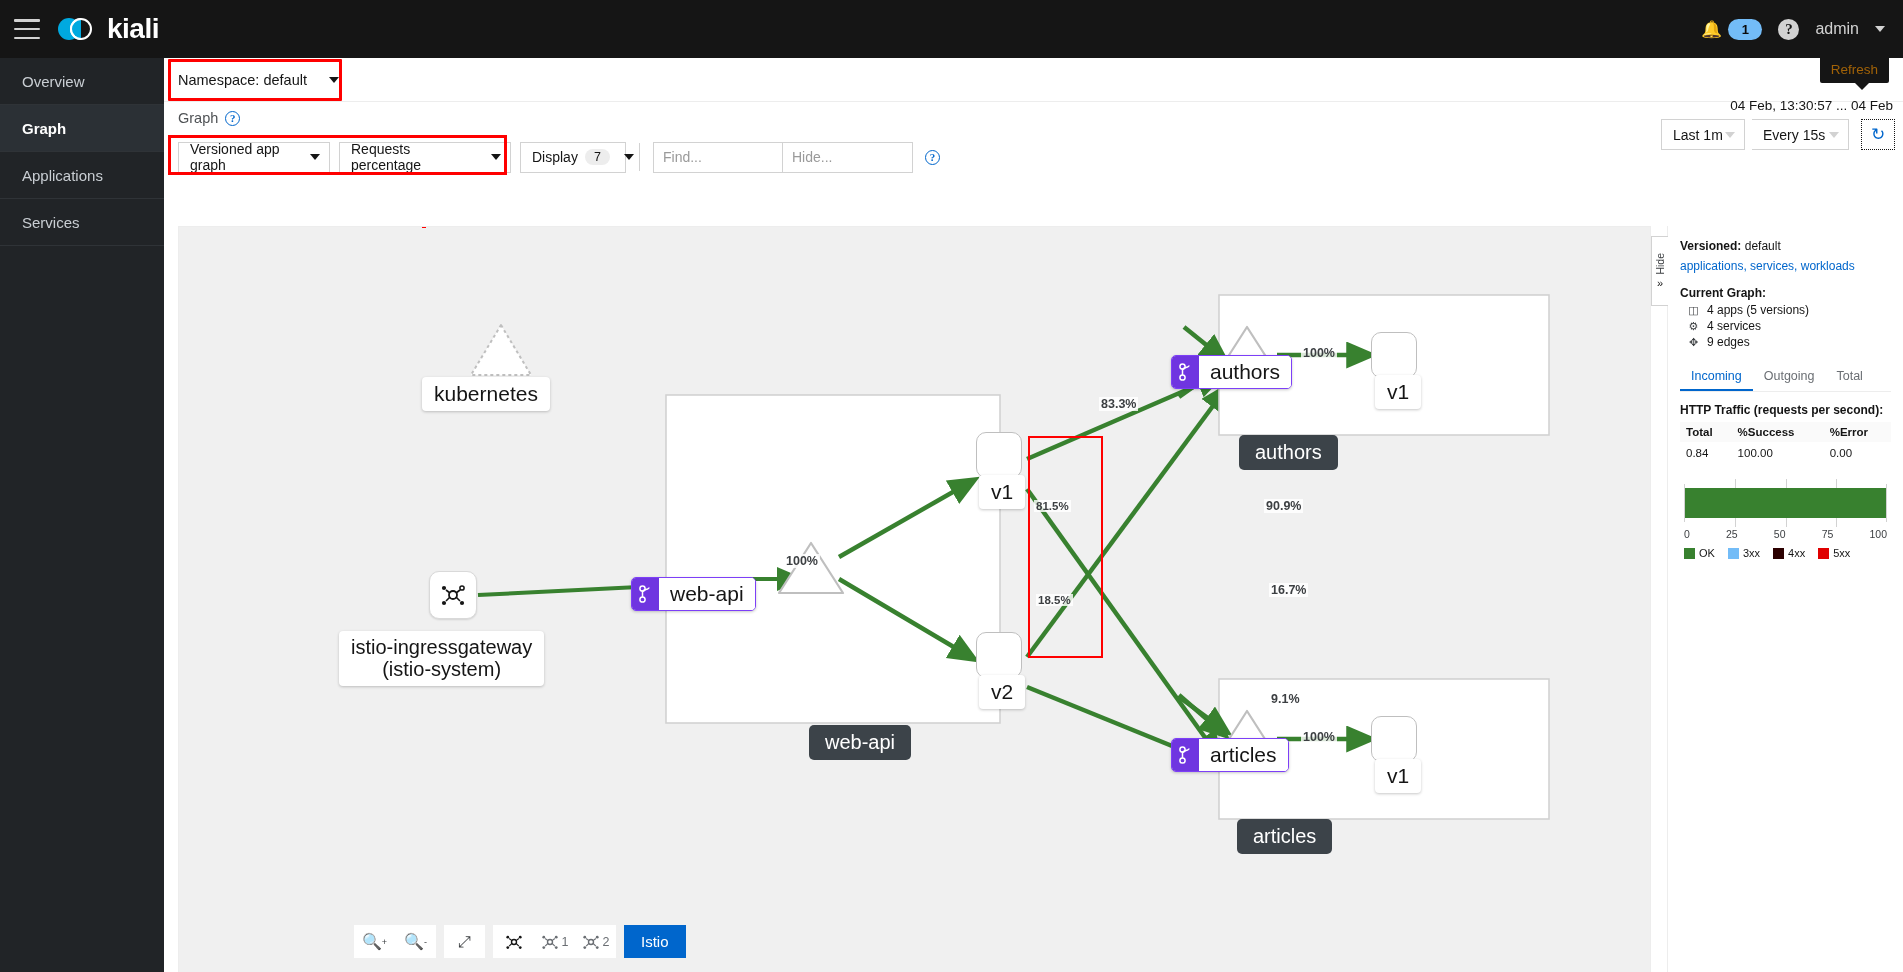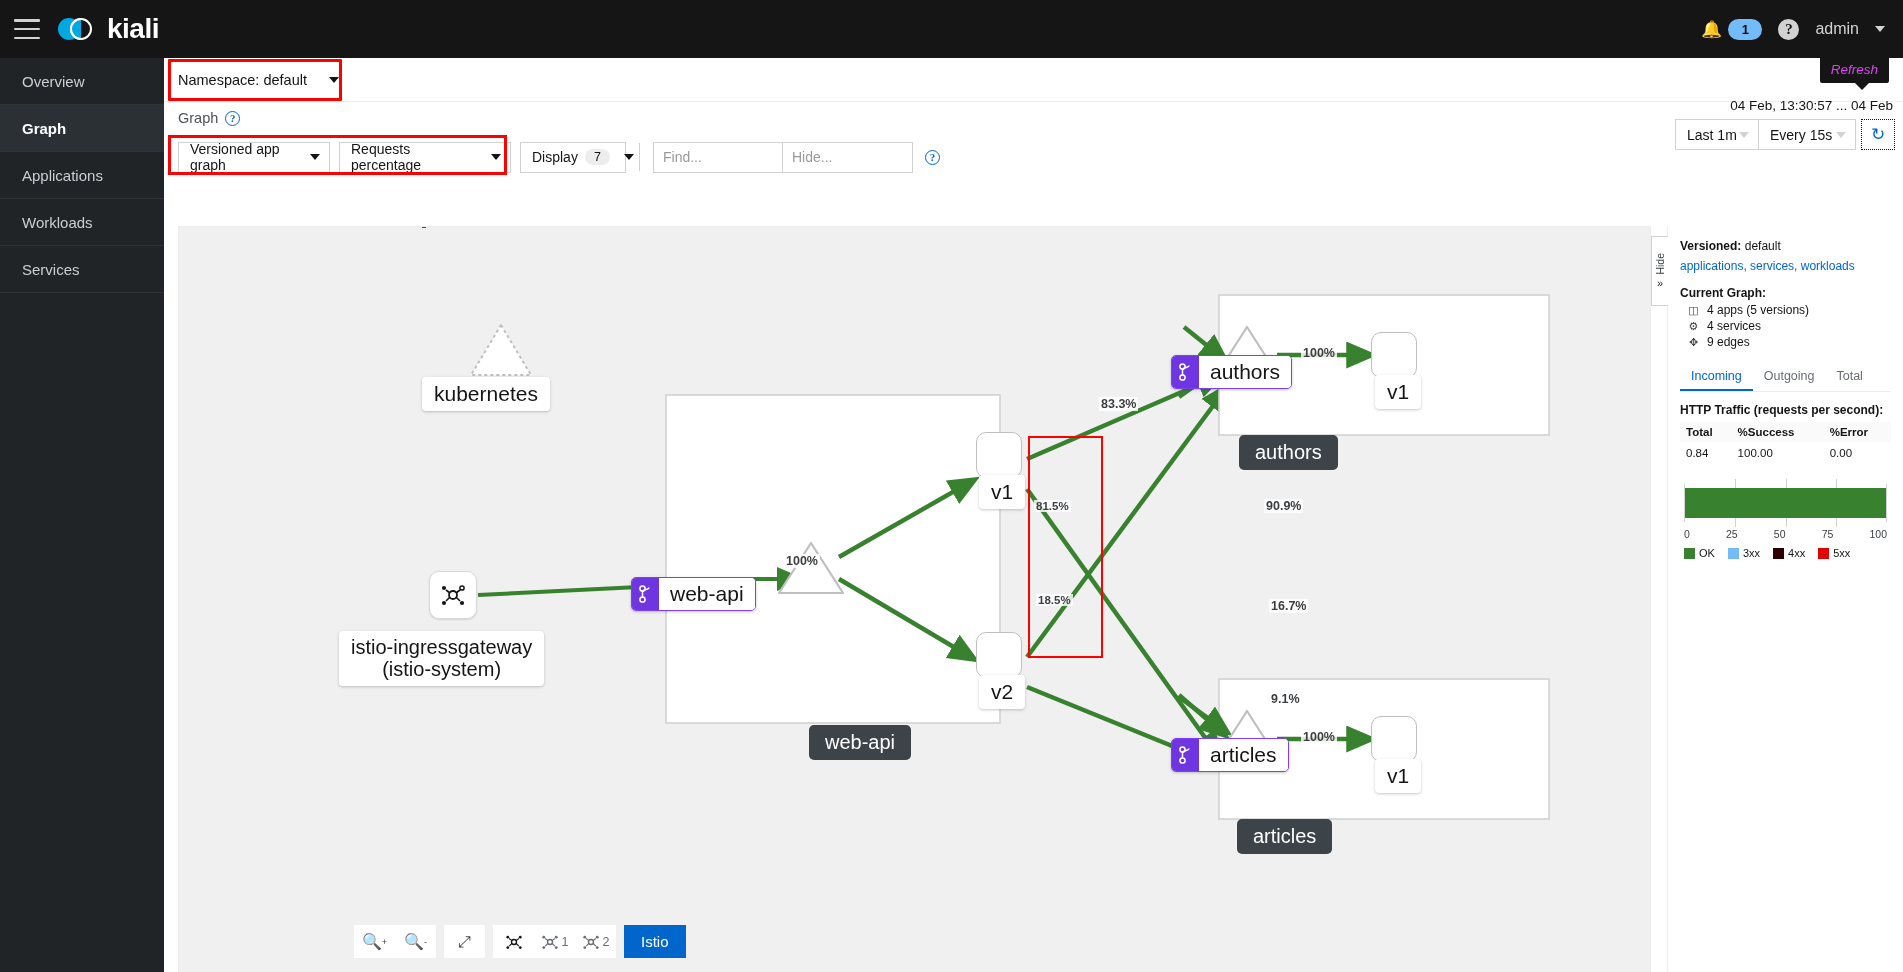--- a/index.html
+++ b/index.html
@@ -176,41 +176,40 @@
 
   
   .time-area {
     position: absolute; right: 8px; top: -36px;
     display: flex; flex-direction: column; align-items: flex-end;
   }
   .time-range-text {
     font-size: 13.5px; color: #151515; margin-bottom: 6px; margin-right: 2px;
     white-space: nowrap;
   }
-  .time-row { display: flex; align-items: center; gap: 0; }
+  .time-row { display: flex; align-items: center; gap: 7px; }
   .time-sel {
     height: 31px; border: 1px solid #d2d2d2; background: #fff;
     display: flex; align-items: center; justify-content: space-between;
     padding: 0 9px 0 11px; font-size: 14px; color: #151515; cursor: pointer;
   }
   .sel-lastm { width: 84px; }
   .sel-every { width: 97px; border-left: none; }
   .refresh-btn {
     width: 34px; height: 31px;
     border: 1px dotted #151515; background: #fff;
     display: flex; align-items: center; justify-content: center;
     margin-left: 5px; cursor: pointer;
   }
   .refresh-glyph { color: #0066cc; font-size: 17px; line-height: 1; }
   .tooltip-refresh {
     position: absolute; right: 6px; top: -42px;
-    background: #151515; color: #d946ef;
+    background: #151515; color: #a16207;
     font-size: 13.5px; padding: 6px 11px; border-radius: 2px;
     white-space: nowrap;
-    font-style: italic;
   }
   .tooltip-refresh::after {
     content: ""; position: absolute;
     bottom: -7px; right: 20px;
     border-left: 7px solid transparent; border-right: 7px solid transparent;
     border-top: 7px solid #151515;
   }
 
   
   .graph-wrap {
@@ -377,21 +376,20 @@
     <div class="help-icon">?</div>
     <div class="user-name">admin</div>
     <div class="caret-down"></div>
   </div>
 </div>
 
 <div class="sidebar">
   <div class="nav-item">Overview</div>
   <div class="nav-item active">Graph</div>
   <div class="nav-item">Applications</div>
-  <div class="nav-item">Workloads</div>
   <div class="nav-item">Services</div>
 </div>
 
 <div class="content">
 
   <div class="ns-bar">
     <div class="ns-select">
       <span>Namespace: default</span>
       <span class="caret-down" style="border-top-color:#151515"></span>
     </div>
@@ -561,21 +559,21 @@
     <div class="lbl-plain" style="left:1196px; top:532px;">v1</div>
 
     <div class="lbl-group" style="left:630px;  top:498px;">web-api</div>
     <div class="lbl-group" style="left:1060px; top:208px;">authors</div>
     <div class="lbl-group" style="left:1058px; top:592px;">articles</div>
 
     <div class="edge-lbl big" style="left:605px; top:327px;">100%</div>
     <div class="edge-lbl" style="left:855px; top:273px;">81.5%</div>
     <div class="edge-lbl" style="left:857px; top:367px;">18.5%</div>
     <div class="edge-lbl big" style="left:920px; top:170px;">83.3%</div>
-    <div class="edge-lbl big" style="left:1090px; top:372px;">16.7%</div>
+    <div class="edge-lbl big" style="left:1090px; top:356px;">16.7%</div>
     <div class="edge-lbl big" style="left:1085px; top:272px;">90.9%</div>
     <div class="edge-lbl big" style="left:1090px; top:465px;">9.1%</div>
     <div class="edge-lbl big" style="left:1122px; top:119px;">100%</div>
     <div class="edge-lbl big" style="left:1122px; top:503px;">100%</div>
   </div>
 
   <div class="bottom-bar">
     <div class="bb-group">
       <div class="bb-btn">🔍<sup style="font-size:9px">+</sup></div>
       <div class="bb-btn">🔍<sup style="font-size:9px">-</sup></div>

